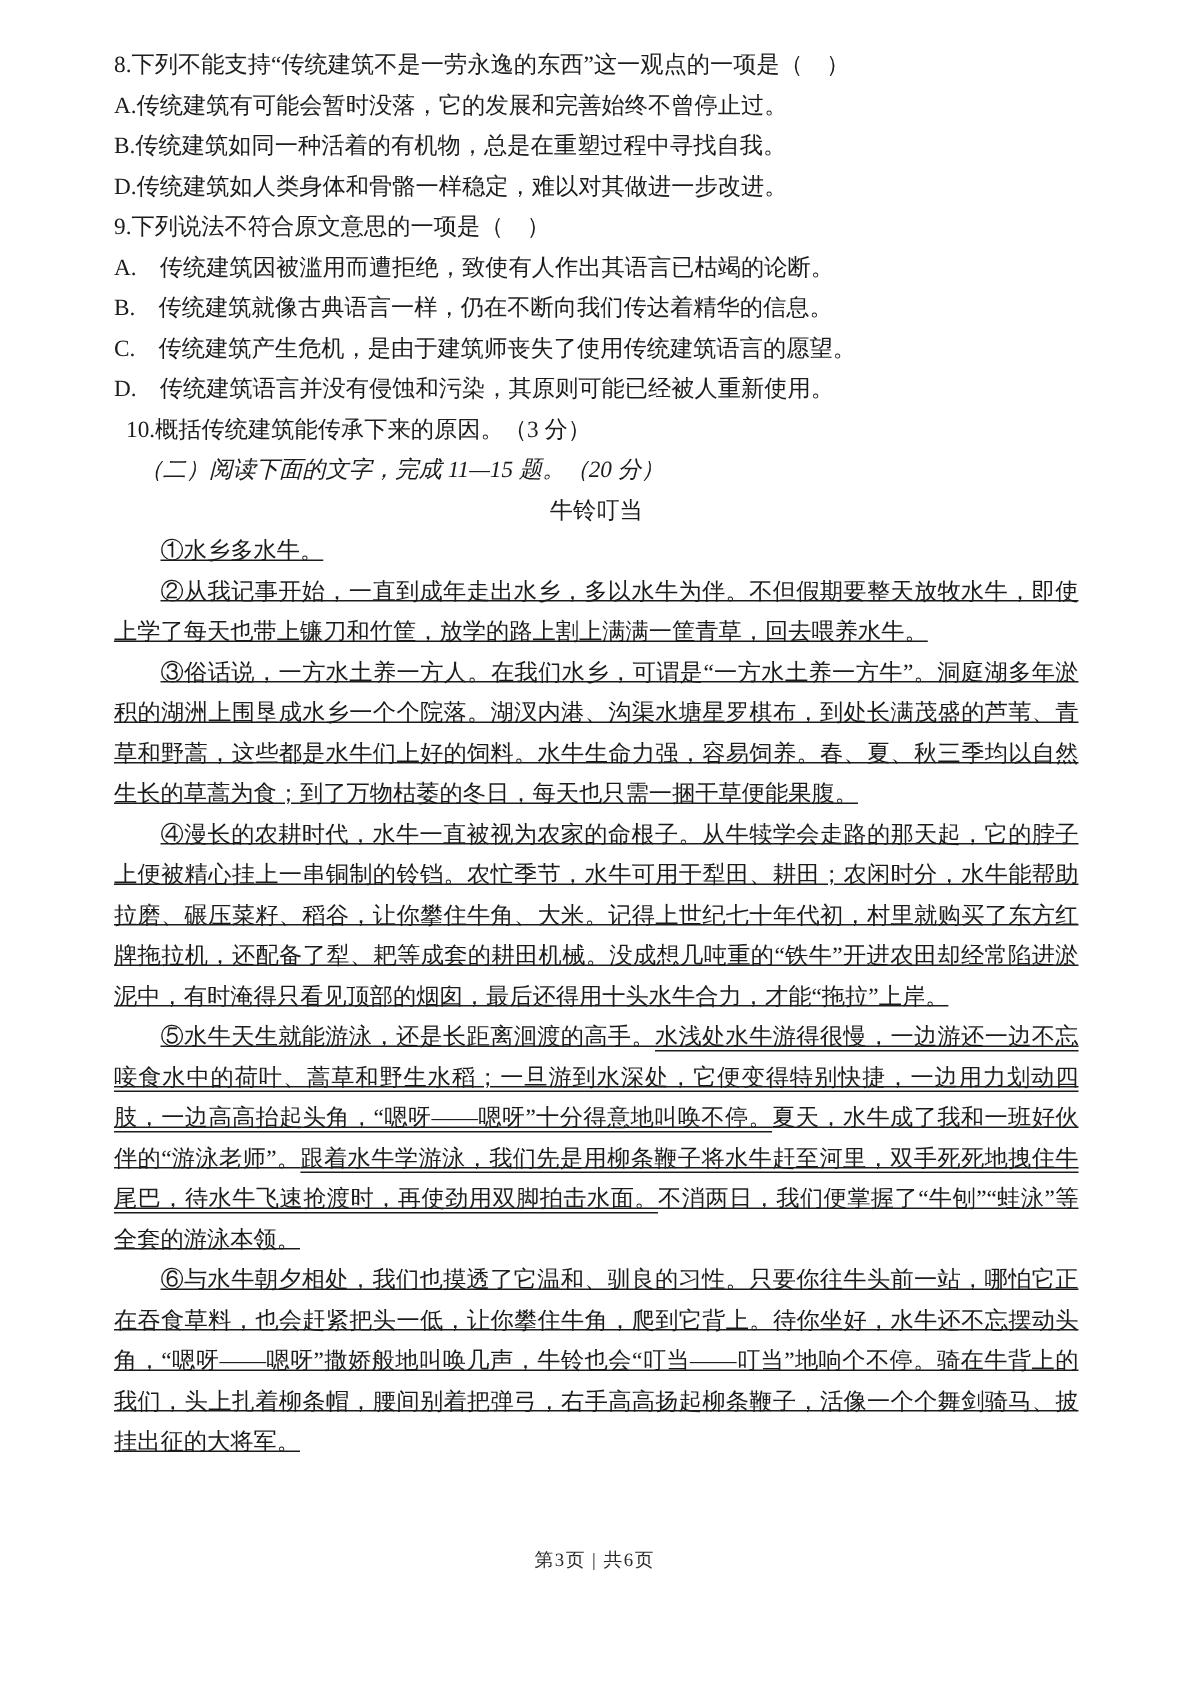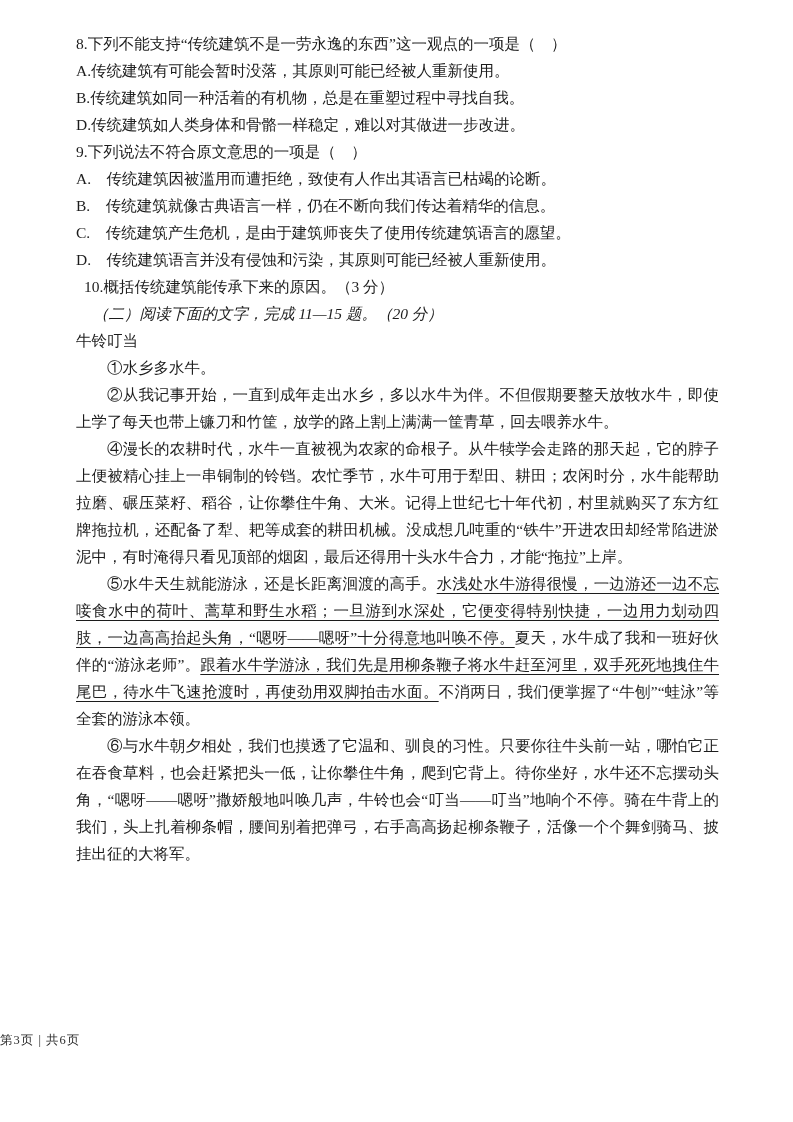--- a/index.html
+++ b/index.html
@@ -30,64 +30,67 @@
     white-space: normal;
   }
   .q10-line {
     padding-left: 8px;
   }
   .section-intro {
     text-indent: 1.1em;
     font-style: italic;
   }
   .center {
-    text-align: left;
+    text-align: center;
     text-indent: 0;
   }
   .indent {
     text-indent: 2em;
+    text-decoration: underline;
   }
   .ul {
     text-decoration: underline;
     text-underline-offset: 4px;
     text-decoration-thickness: 1px;
   }
   .footer {
     position: absolute;
     left: 0;
     top: 1032px;
     width: 793px;
+    text-align: center;
     font-size: 12.5px;
     color: #2a2a2a;
     letter-spacing: 1px;
   }
 </style>
 </head>
 <body>
 
 <div class="page">
 
   <p class="line">8.下列不能支持“传统建筑不是一劳永逸的东西”这一观点的一项是（　）</p>
-  <p class="line">A.传统建筑有可能会暂时没落，其原则可能已经被人重新使用。</p>
+  <p class="line">A.传统建筑有可能会暂时没落，它的发展和完善始终不曾停止过。</p>
   <p class="line">B.传统建筑如同一种活着的有机物，总是在重塑过程中寻找自我。</p>
   <p class="line">D.传统建筑如人类身体和骨骼一样稳定，难以对其做进一步改进。</p>
 
   <p class="line">9.下列说法不符合原文意思的一项是（　）</p>
   <p class="line">A.　传统建筑因被滥用而遭拒绝，致使有人作出其语言已枯竭的论断。</p>
   <p class="line">B.　传统建筑就像古典语言一样，仍在不断向我们传达着精华的信息。</p>
   <p class="line">C.　传统建筑产生危机，是由于建筑师丧失了使用传统建筑语言的愿望。</p>
   <p class="line">D.　传统建筑语言并没有侵蚀和污染，其原则可能已经被人重新使用。</p>
 
   <p class="line q10-line">10.概括传统建筑能传承下来的原因。（3 分）</p>
   <p class="line section-intro">（二）阅读下面的文字，完成 11—15 题。（20 分）</p>
 
   <p class="line center">牛铃叮当</p>
 
   <p class="para indent">①水乡多水牛。</p>
   <p class="para indent">②从我记事开始，一直到成年走出水乡，多以水牛为伴。不但假期要整天放牧水牛，即使上学了每天也带上镰刀和竹筐，放学的路上割上满满一筐青草，回去喂养水牛。</p>
+  <p class="para indent">③俗话说，一方水土养一方人。在我们水乡，可谓是“一方水土养一方牛”。洞庭湖多年淤积的湖洲上围垦成水乡一个个院落。湖汊内港、沟渠水塘星罗棋布，到处长满茂盛的芦苇、青草和野蒿，这些都是水牛们上好的饲料。水牛生命力强，容易饲养。春、夏、秋三季均以自然生长的草蒿为食；到了万物枯萎的冬日，每天也只需一捆干草便能果腹。</p>
   <p class="para indent">④漫长的农耕时代，水牛一直被视为农家的命根子。从牛犊学会走路的那天起，它的脖子上便被精心挂上一串铜制的铃铛。农忙季节，水牛可用于犁田、耕田；农闲时分，水牛能帮助拉磨、碾压菜籽、稻谷，让你攀住牛角、大米。记得上世纪七十年代初，村里就购买了东方红牌拖拉机，还配备了犁、耙等成套的耕田机械。没成想几吨重的“铁牛”开进农田却经常陷进淤泥中，有时淹得只看见顶部的烟囱，最后还得用十头水牛合力，才能“拖拉”上岸。</p>
 
   <p class="para indent"><span>⑤水牛天生就能游泳，还是长距离洄渡的高手。</span><span class="ul">水浅处水牛游得很慢，一边游还一边不忘唼食水中的荷叶、蒿草和野生水稻；一旦游到水深处，它便变得特别快捷，一边用力划动四肢，一边高高抬起头角，“嗯呀——嗯呀”十分得意地叫唤不停。</span><span>夏天，水牛成了我和一班好伙伴的“游泳老师”。</span><span class="ul">跟着水牛学游泳，我们先是用柳条鞭子将水牛赶至河里，双手死死地拽住牛尾巴，待水牛飞速抢渡时，再使劲用双脚拍击水面。</span><span>不消两日，我们便掌握了“牛刨”“蛙泳”等全套的游泳本领。</span></p>
 
   <p class="para indent">⑥与水牛朝夕相处，我们也摸透了它温和、驯良的习性。只要你往牛头前一站，哪怕它正在吞食草料，也会赶紧把头一低，让你攀住牛角，爬到它背上。待你坐好，水牛还不忘摆动头角，“嗯呀——嗯呀”撒娇般地叫唤几声，牛铃也会“叮当——叮当”地响个不停。骑在牛背上的我们，头上扎着柳条帽，腰间别着把弹弓，右手高高扬起柳条鞭子，活像一个个舞剑骑马、披挂出征的大将军。</p>
 
   <div class="footer">
     <span>第3页 | 共6页</span>
   </div>
 

